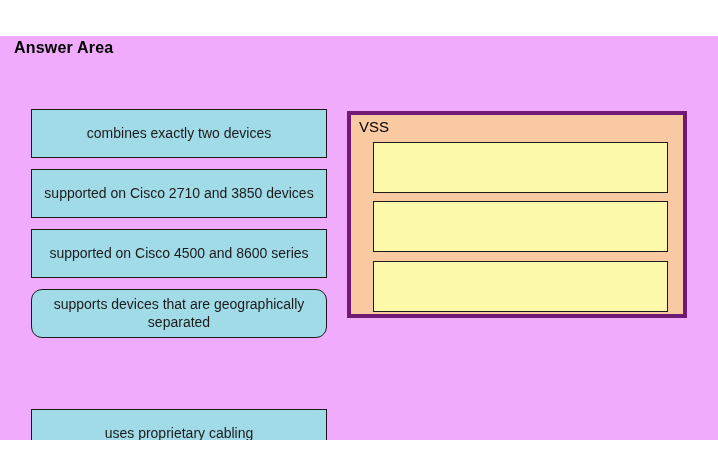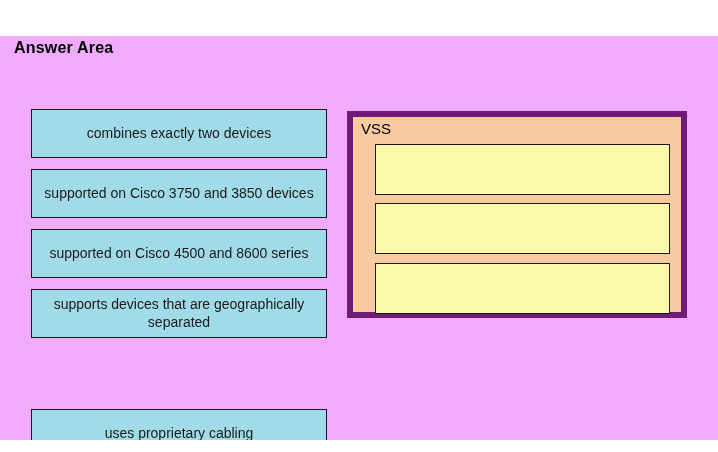--- a/index.html
+++ b/index.html
@@ -43,33 +43,33 @@
   .option-box span {
     display: block;
     padding: 0 10px;
     font-size: 14px;
     line-height: 1.22;
     color: #1a1a1a;
   }
   .opt-1 { top: 73px; }
   .opt-2 { top: 133px; }
   .opt-3 { top: 193px; }
-  .opt-4 { top: 253px; }
+  .opt-4 { top: 253px; border-radius: 11px; }
   .opt-5 { top: 313px; }
   .opt-6 { top: 373px; }
 
   .vss-container {
     position: absolute;
     left: 347px;
     top: 75px;
     width: 340px;
     height: 207px;
     box-sizing: border-box;
     background: var(--target-fill, #f9c9a1);
-    border: 6px solid #701a75;
+    border: 4px solid #701a75;
   }
   .vss-label {
     position: absolute;
     left: 8px;
     top: 3px;
     font-size: 15px;
     color: #000000;
   }
   .drop-slot {
     position: absolute;
@@ -89,21 +89,21 @@
 <body>
 
 <div class="canvas">
 
   <h1 class="page-title">Answer Area</h1>
 
   <div class="option-box opt-1">
     <span>combines exactly two devices</span>
   </div>
   <div class="option-box opt-2">
-    <span>supported on Cisco 3750 and 3850 devices</span>
+    <span>supported on Cisco 2710 and 3850 devices</span>
   </div>
   <div class="option-box opt-3">
     <span>supported on Cisco 4500 and 8600 series</span>
   </div>
   <div class="option-box opt-4">
     <span>supports devices that are geographically separated</span>
   </div>
   <div class="option-box opt-6">
     <span>uses proprietary cabling</span>
   </div>

